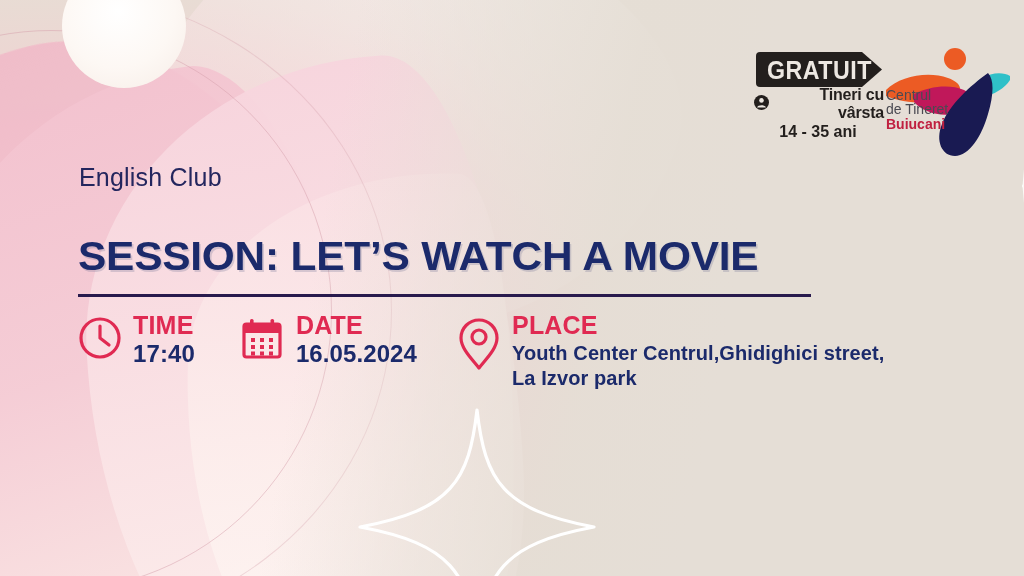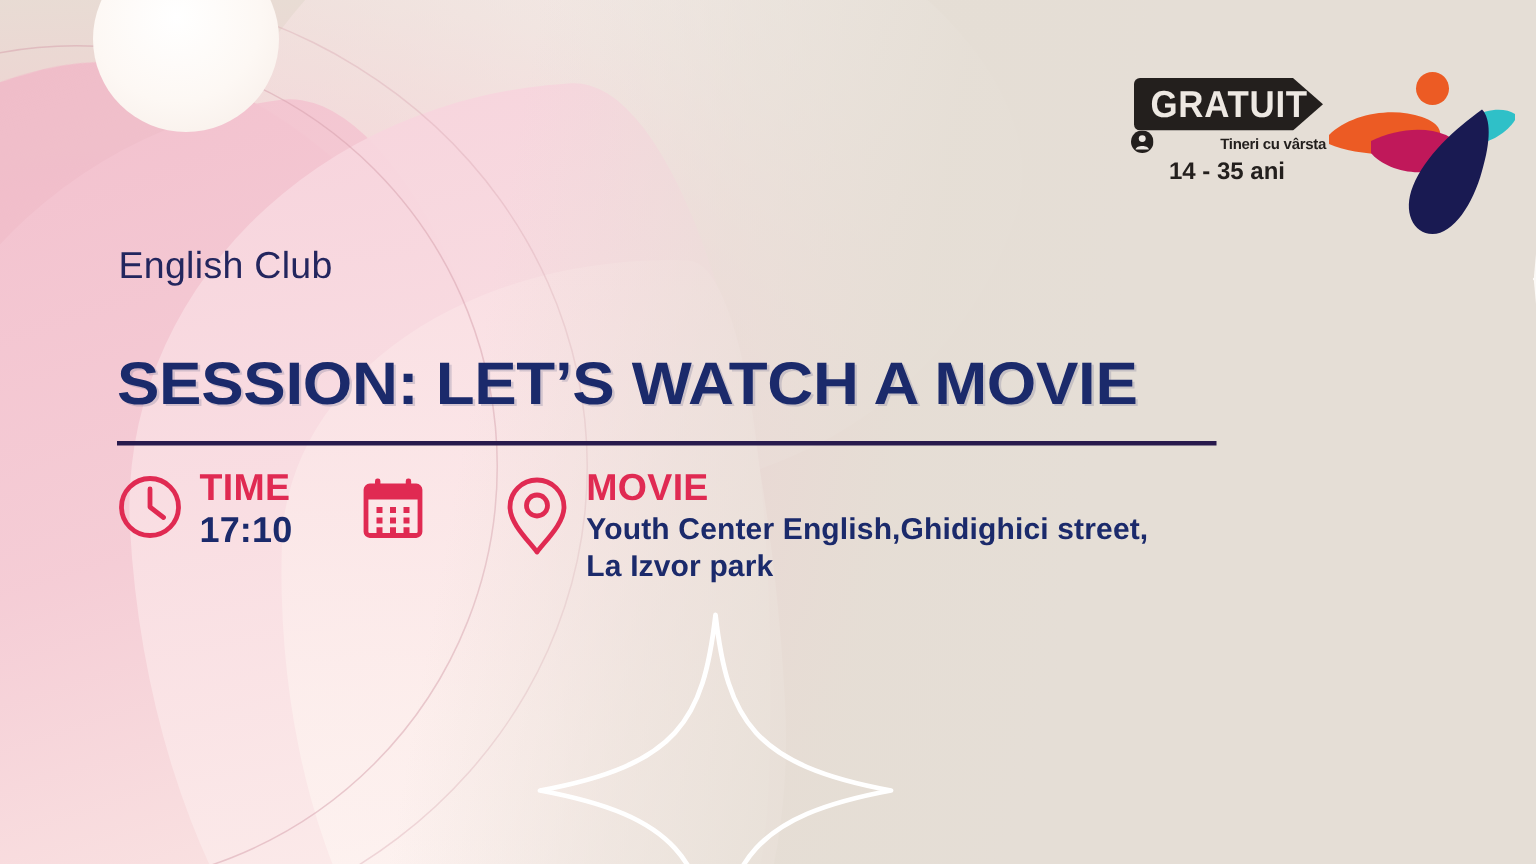--- a/index.html
+++ b/index.html
@@ -199,21 +199,21 @@
     color: #ede8e2;
     letter-spacing: .5px;
     transform: scaleX(.93);
     transform-origin: left top;
   }
   .age-line {
     margin-top: 5px;
     display: flex;
     align-items: center;
     justify-content: space-between;
-    font-size: 10px;
+    font-size: 16px;
     font-weight: 700;
     color: #231f1d;
     letter-spacing: -.2px;
   }
   .age-line .person-icon { margin-right: 5px; }
   .age-line2 {
     margin-top: 1px;
     font-size: 16px;
     font-weight: 700;
     color: #231f1d;
@@ -307,21 +307,21 @@
 
       <div class="info-block block-time">
         <span class="info-icon">
           <svg width="44" height="44" viewBox="0 0 44 44">
             <circle cx="22" cy="22" r="19" fill="none" stroke="#e02a52" stroke-width="3.2"></circle>
             <path d="M22 10 L22 22 L31 29" fill="none" stroke="#e02a52" stroke-width="3.2" stroke-linecap="round" stroke-linejoin="round"></path>
           </svg>
         </span>
         <span class="info-text">
           <span class="info-label">TIME</span>
-          <span class="info-value">17:10</span>
+          <span class="info-value">17:40</span>
         </span>
       </div>
 
       <div class="info-block block-date">
         <span class="info-icon">
           <svg width="46" height="46" viewBox="0 0 46 46">
             <rect x="5" y="8" width="36" height="33" rx="2.5" fill="none" stroke="#e02a52" stroke-width="3.2"></rect>
             <rect x="5" y="8" width="36" height="9" fill="#e02a52"></rect>
             <rect x="11" y="3" width="3.6" height="8" rx="1.6" fill="#e02a52"></rect>
             <rect x="31.5" y="3" width="3.6" height="8" rx="1.6" fill="#e02a52"></rect>
@@ -332,33 +332,35 @@
               <rect x="12" y="29" width="4" height="4"></rect>
               <rect x="21" y="29" width="4" height="4"></rect>
               <rect x="30" y="29" width="4" height="4"></rect>
               <rect x="12" y="35.5" width="4" height="4"></rect>
               <rect x="21" y="35.5" width="4" height="4"></rect>
               <rect x="30" y="35.5" width="4" height="4"></rect>
             </g>
           </svg>
         </span>
         <span class="info-text">
+          <span class="info-label">DATE</span>
+          <span class="info-value">16.05.2024</span>
         </span>
       </div>
 
       <div class="info-block block-place">
         <span class="info-icon">
           <svg width="44" height="56" viewBox="0 0 44 56">
             <path d="M22 4 C12 4, 4 12, 4 22 C4 33, 16 44, 22 52 C28 44, 40 33, 40 22 C40 12, 32 4, 22 4 Z" fill="none" stroke="#e02a52" stroke-width="3.2" stroke-linejoin="round"></path>
             <circle cx="22" cy="21" r="7" fill="none" stroke="#e02a52" stroke-width="3.2"></circle>
           </svg>
         </span>
         <span class="info-text">
-          <span class="info-label">MOVIE</span>
-          <span class="info-value place-value">Youth Center English,Ghidighici street, La Izvor park</span>
+          <span class="info-label">PLACE</span>
+          <span class="info-value place-value">Youth Center Centrul,Ghidighici street, La Izvor park</span>
         </span>
       </div>
 
     </div>
 
     <div class="badge-zone">
       <div class="gratuit-tag">
         <svg width="128" height="35" viewBox="0 0 128 35">
           <path d="M4 0 H106 L126 17.5 L106 35 H4 A4 4 0 0 1 0 31 V4 A4 4 0 0 1 4 0 Z" fill="#231f1d"></path>
         </svg>
@@ -383,16 +385,21 @@
         <circle cx="71" cy="13" r="11" fill="#ec5b24"></circle>
 
         <path d="M2 44 C16 30, 44 25, 64 32 C76 36, 80 44, 72 50 C56 60, 20 58, 2 50 Z" fill="#ec5b24"></path>
 
         <path d="M126 30 C120 26, 108 26, 98 32 C90 37, 86 44, 92 48 C102 54, 120 44, 126 34 Z" fill="#2fc0c8"></path>
 
         <path d="M30 48 C46 40, 66 38, 80 44 C90 49, 88 60, 76 66 C60 73, 38 66, 30 56 Z" fill="#c0185a"></path>
 
         <path d="M104 27 C86 40, 66 58, 58 78 C51 95, 58 110, 71 110 C85 110, 98 90, 104 68 C110 48, 110 33, 104 27 Z" fill="#191a52"></path>
       </svg>
+      <div class="logo-text">
+        <span class="lt1">Centrul</span>
+        <span class="lt2">de Tineret</span>
+        <span class="lt3">Buiucani</span>
+      </div>
     </div>
 
   </div>
 </div>
 
 </body></html>

